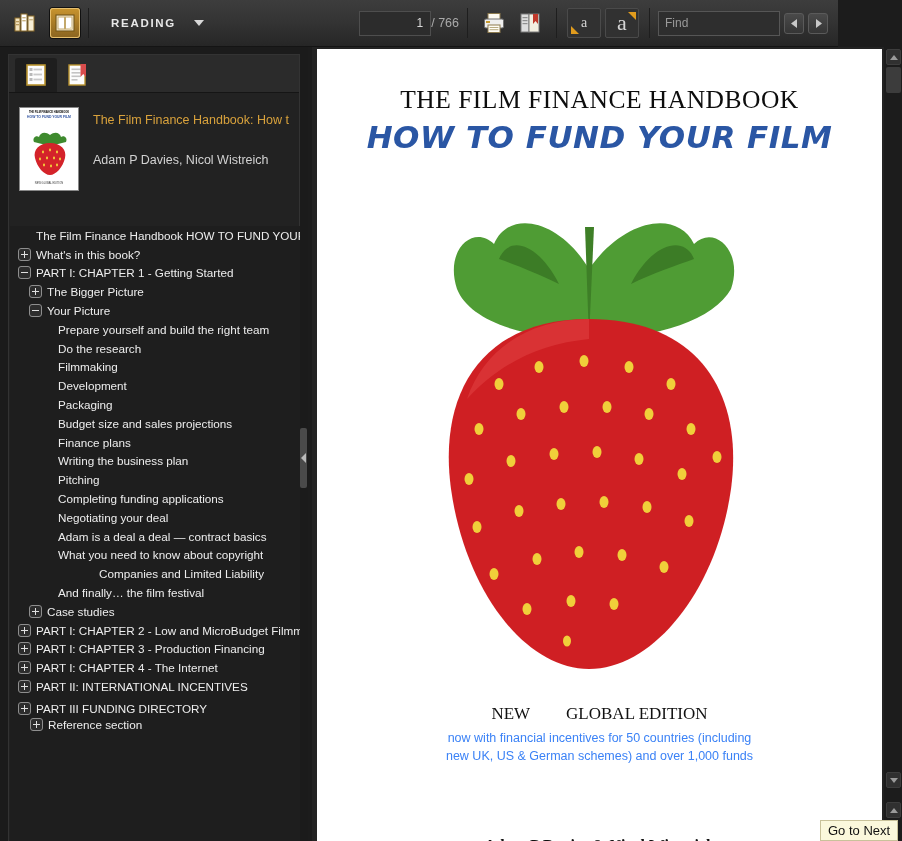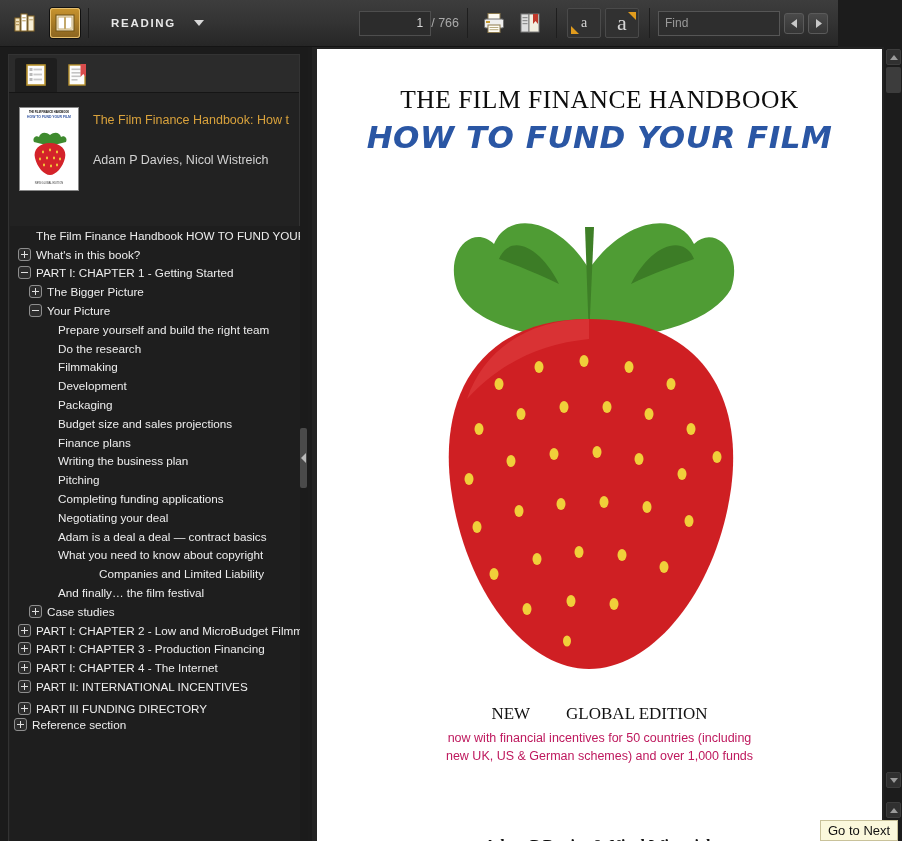--- a/index.html
+++ b/index.html
@@ -174,21 +174,21 @@
     font-size: 31px; color: #2a56a4; letter-spacing: 0.5px;
     font-style: italic;
   }
   #cover-edition {
     position: absolute; top: 655px; left: 0; width: 100%; text-align: center;
     font-family: "Liberation Serif", serif; font-size: 17px; color: #111;
   }
   #cover-edition b { font-weight: normal; margin-left: 32px; }
   #cover-blurb {
     position: absolute; top: 680px; left: 0; width: 100%; text-align: center;
-    font-size: 12.5px; color: #be185d; line-height: 1.45;
+    font-size: 12.5px; color: #3b82f6; line-height: 1.45;
   }
   #cover-authors {
     position: absolute; top: 745px; left: 0; width: 100%; text-align: center;
     font-family: "Liberation Serif", serif; font-weight: bold;
     font-size: 16px; color: #111; margin-top: 43px;
   }
   #berry-big { position: absolute; left: 122px; top: 140px; }
 
   
   #rscroll {
@@ -465,21 +465,21 @@
           <span class="toc-label">PART I: CHAPTER 4 - The Internet</span>
         </div>
         <div class="toc-row" style="padding-left: 8px;">
           <span class="exp plus"></span>
           <span class="toc-label">PART II: INTERNATIONAL INCENTIVES</span>
         </div>
         <div class="toc-row" style="padding-left: 8px; align-items: flex-end;">
           <span class="exp plus"></span>
           <span class="toc-label">PART III FUNDING DIRECTORY</span>
         </div>
-        <div class="toc-row" style="padding-left: 4px;">
+        <div class="toc-row" style="padding-left: 20px;">
           <span class="exp plus"></span>
           <span class="toc-label">Reference section</span>
         </div>
       </div>
   </div>
 
 </div>
 
 <div id="splitter">
   <div class="grip"></div>

